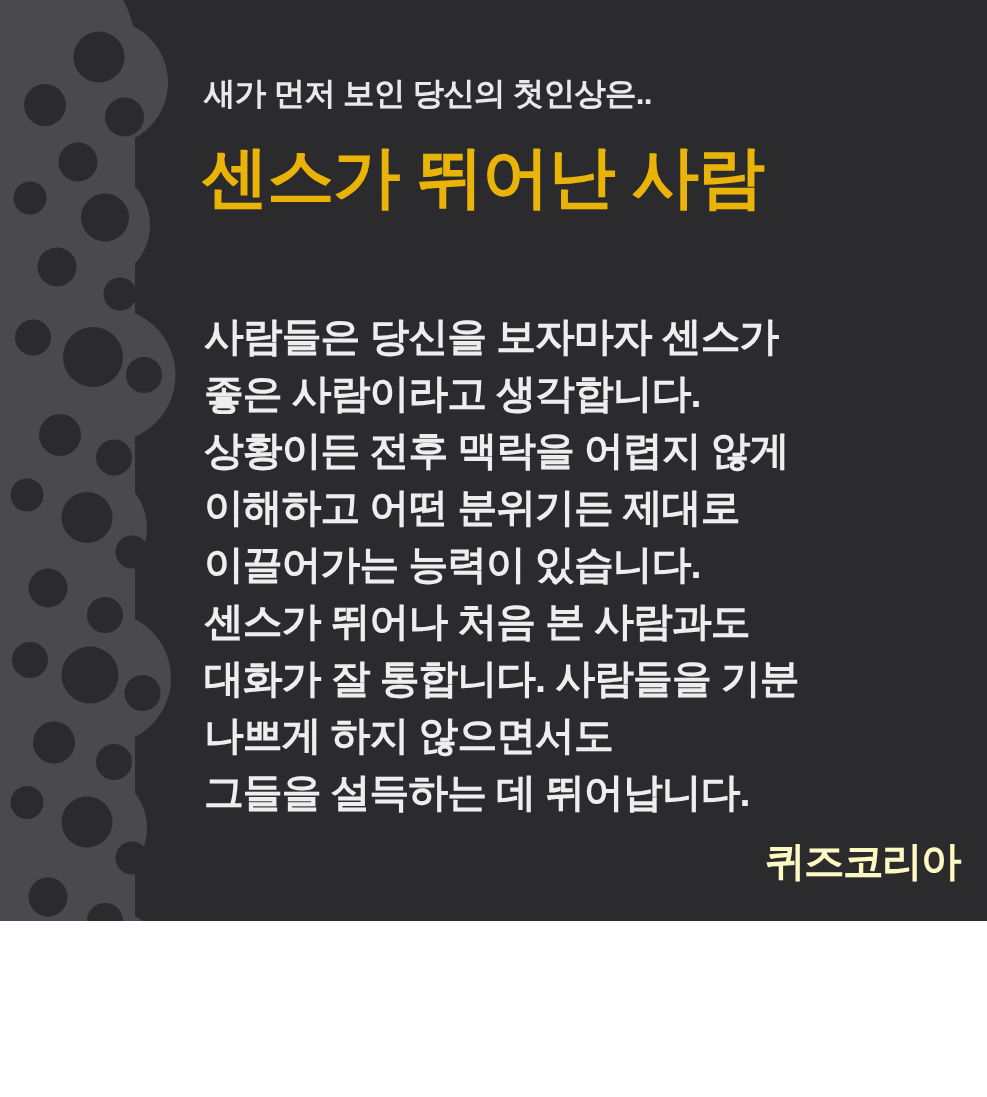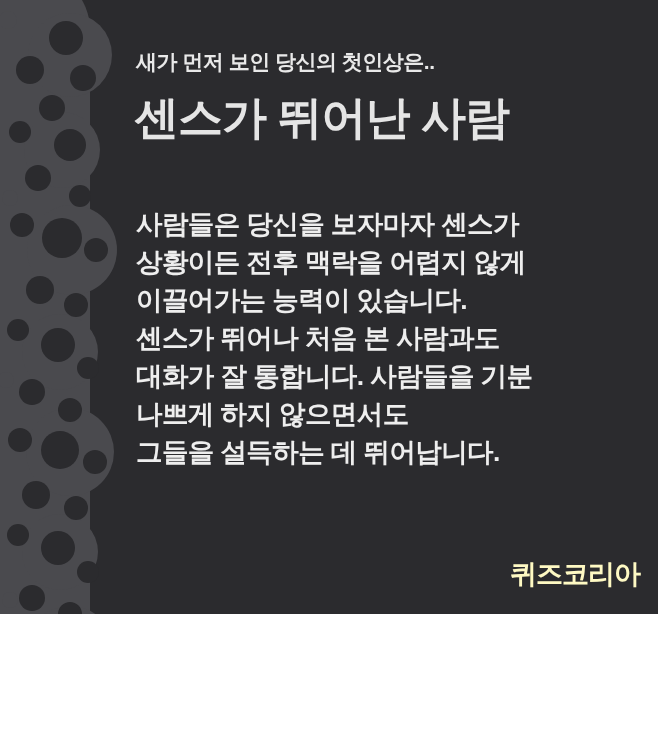--- a/index.html
+++ b/index.html
@@ -59,21 +59,21 @@
     color: #e9e9e9;
     letter-spacing: -0.5px;
     white-space: nowrap;
   }
   .headline {
     position: absolute;
     left: 3px;
     top: 88px;
     font-size: 45px;
     font-weight: bold;
-    color: #e5e5e5;
+    color: #eab308;
     letter-spacing: -1px;
     white-space: nowrap;
   }
   .body-text {
     position: absolute;
     left: 5px;
     top: 205px;
     width: 520px;
     font-size: 26.5px;
     line-height: 38px;
@@ -158,21 +158,23 @@
       </g>
     </svg>
   </div>
 
   <div class="content">
     <div class="kicker">새가 먼저 보인 당신의 첫인상은..</div>
     <div class="headline">센스가 뛰어난 사람</div>
 
     <div class="body-text">
       <div class="line">사람들은 당신을 보자마자 센스가</div>
+      <div class="line">좋은 사람이라고 생각합니다.</div>
       <div class="line">상황이든 전후 맥락을 어렵지 않게</div>
+      <div class="line">이해하고 어떤 분위기든 제대로</div>
       <div class="line">이끌어가는 능력이 있습니다.</div>
       <div class="line">센스가 뛰어나 처음 본 사람과도</div>
       <div class="line">대화가 잘 통합니다. 사람들을 기분</div>
       <div class="line">나쁘게 하지 않으면서도</div>
       <div class="line">그들을 설득하는 데 뛰어납니다.</div>
     </div>
   </div>
 
   <div class="watermark">퀴즈코리아</div>
 </div>

